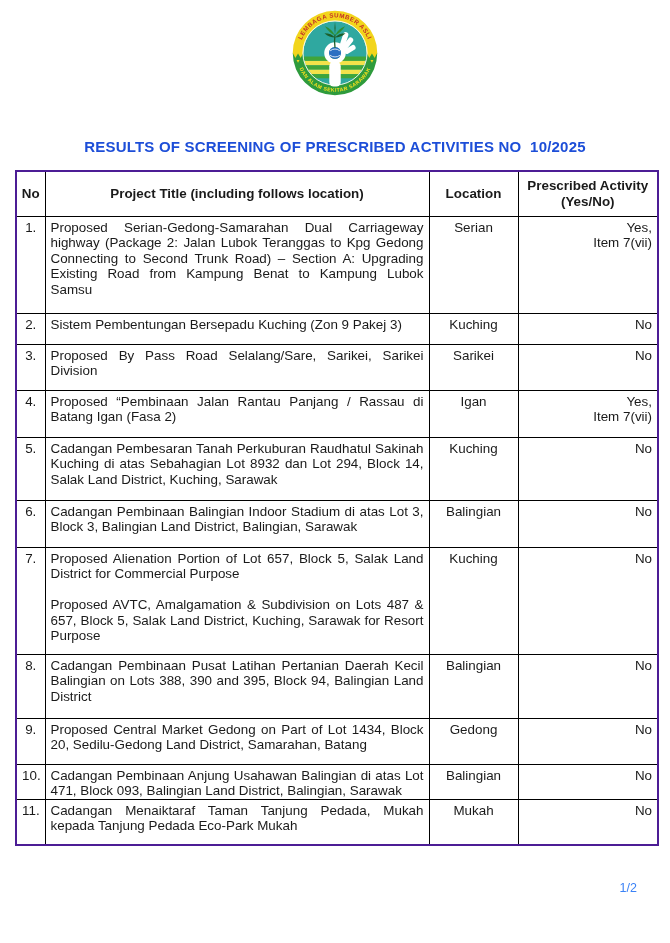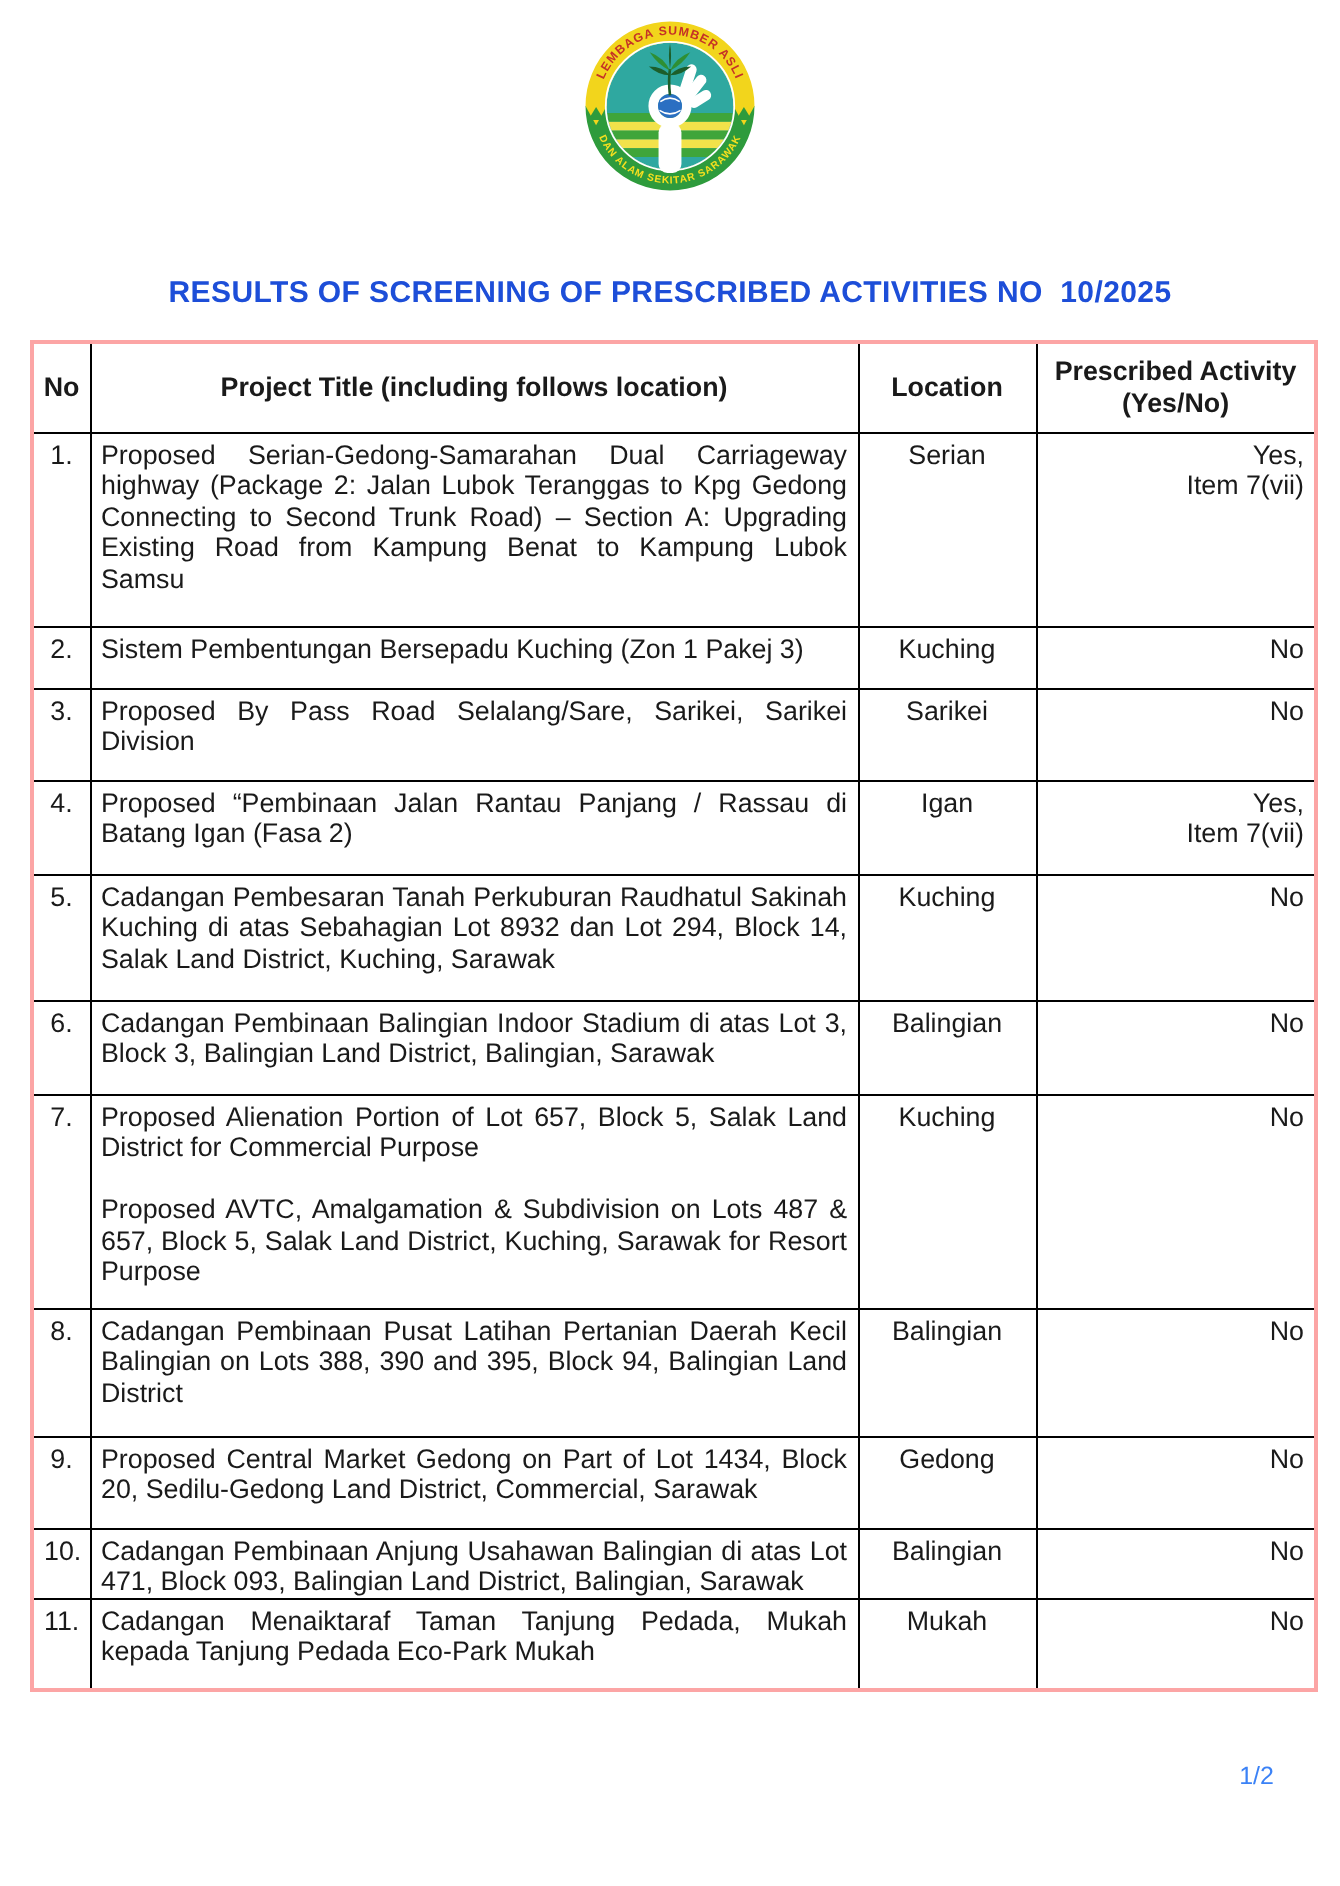--- a/index.html
+++ b/index.html
@@ -36,21 +36,21 @@
     font-size: 13.6px;
     line-height: 17px;
     text-align: justify;
     color: #1a1a1a;
   }
   table.results {
     margin: 15px 0 0 15px;
     width: 642px;
     border-collapse: collapse;
     table-layout: fixed;
-    border: 2px solid #fca5a5;
+    border: 2px solid #4c1d95;
     font-size: 13.4px;
     line-height: 15.5px;
   }
   table.results th, table.results td {
     border: 1px solid #000;
     white-space: pre-line;
   }
   table.results th {
     font-weight: bold;
     text-align: center;
@@ -171,21 +171,21 @@
     <tbody>
         <tr>
           <td class="col-no">1.</td>
           <td class="col-title">Proposed Serian-Gedong-Samarahan Dual Carriageway highway (Package 2: Jalan Lubok Teranggas to Kpg Gedong Connecting to Second Trunk Road) – Section A: Upgrading Existing Road from Kampung Benat to Kampung Lubok Samsu</td>
           <td class="col-location">Serian</td>
           <td class="col-prescribed">Yes,
 Item 7(vii)</td>
         </tr>
         <tr>
           <td class="col-no">2.</td>
-          <td class="col-title">Sistem Pembentungan Bersepadu Kuching (Zon 1 Pakej 3)</td>
+          <td class="col-title">Sistem Pembentungan Bersepadu Kuching (Zon 9 Pakej 3)</td>
           <td class="col-location">Kuching</td>
           <td class="col-prescribed">No</td>
         </tr>
         <tr>
           <td class="col-no">3.</td>
           <td class="col-title">Proposed By Pass Road Selalang/Sare, Sarikei, Sarikei Division</td>
           <td class="col-location">Sarikei</td>
           <td class="col-prescribed">No</td>
         </tr>
         <tr>
@@ -216,21 +216,21 @@
           <td class="col-prescribed">No</td>
         </tr>
         <tr>
           <td class="col-no">8.</td>
           <td class="col-title">Cadangan Pembinaan Pusat Latihan Pertanian Daerah Kecil Balingian on Lots 388, 390 and 395, Block 94, Balingian Land District</td>
           <td class="col-location">Balingian</td>
           <td class="col-prescribed">No</td>
         </tr>
         <tr>
           <td class="col-no">9.</td>
-          <td class="col-title">Proposed Central Market Gedong on Part of Lot 1434, Block 20, Sedilu-Gedong Land District, Commercial, Sarawak</td>
+          <td class="col-title">Proposed Central Market Gedong on Part of Lot 1434, Block 20, Sedilu-Gedong Land District, Samarahan, Batang</td>
           <td class="col-location">Gedong</td>
           <td class="col-prescribed">No</td>
         </tr>
         <tr>
           <td class="col-no">10.</td>
           <td class="col-title">Cadangan Pembinaan Anjung Usahawan Balingian di atas Lot 471, Block 093, Balingian Land District, Balingian, Sarawak</td>
           <td class="col-location">Balingian</td>
           <td class="col-prescribed">No</td>
         </tr>
         <tr>

